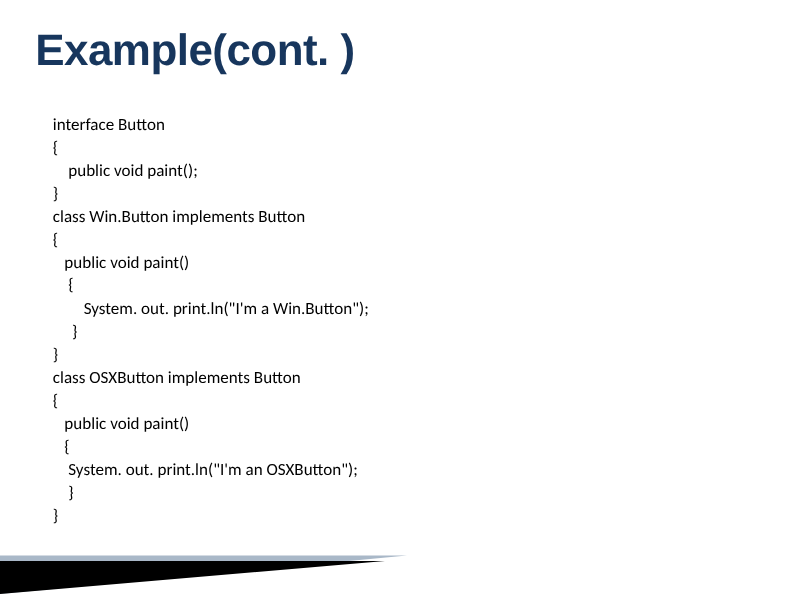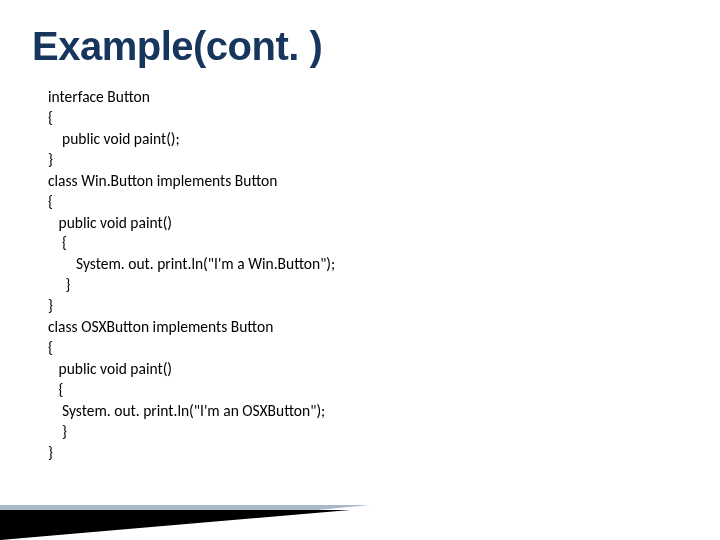--- a/index.html
+++ b/index.html
@@ -24,21 +24,21 @@
     top: 24px;
     font-size: 40px;
     font-weight: 700;
     color: #17365d;
     font-family: "Segoe UI Black", "Arial Black", "Segoe UI", sans-serif;
     letter-spacing: -0.5px;
   }
   .code {
     position: absolute;
     left: 48px;
-    top: 87px;
+    top: 104px;
     font-size: 15.5px;
     line-height: 1.35;
     color: #000;
     font-family: "Segoe UI", "Calibri", "Arial", sans-serif;
     white-space: pre;
   }
   .decor {
     position: absolute;
     left: 0;
     bottom: 0;

